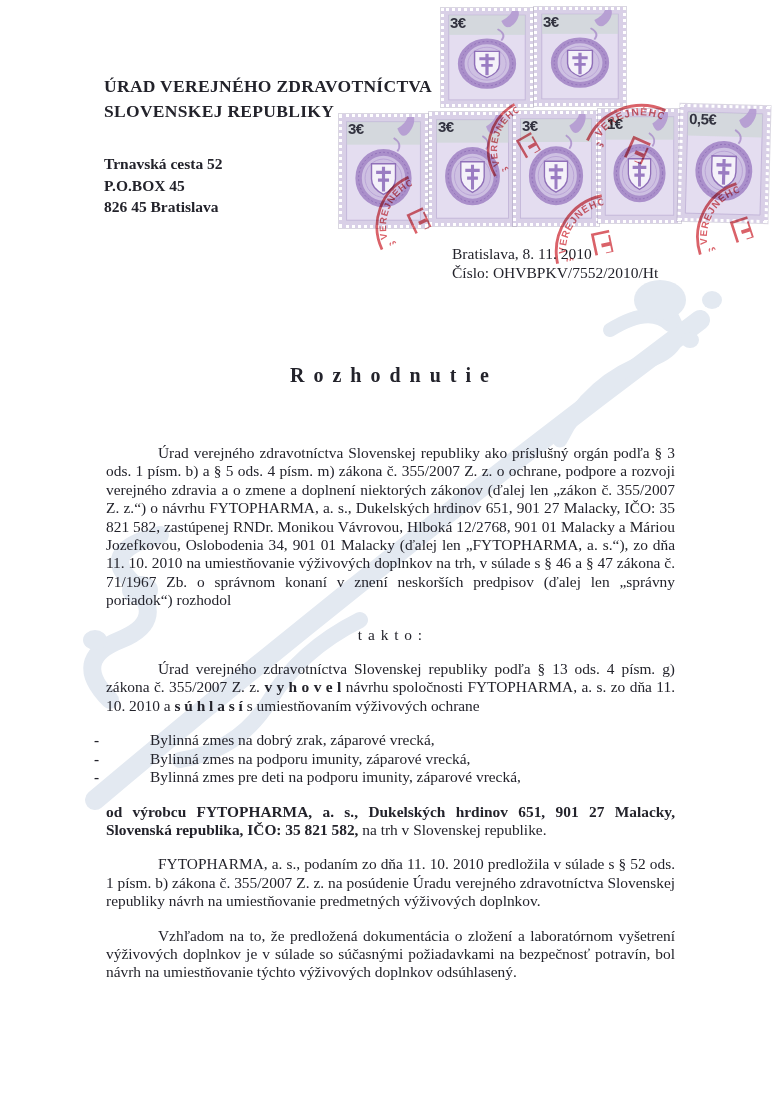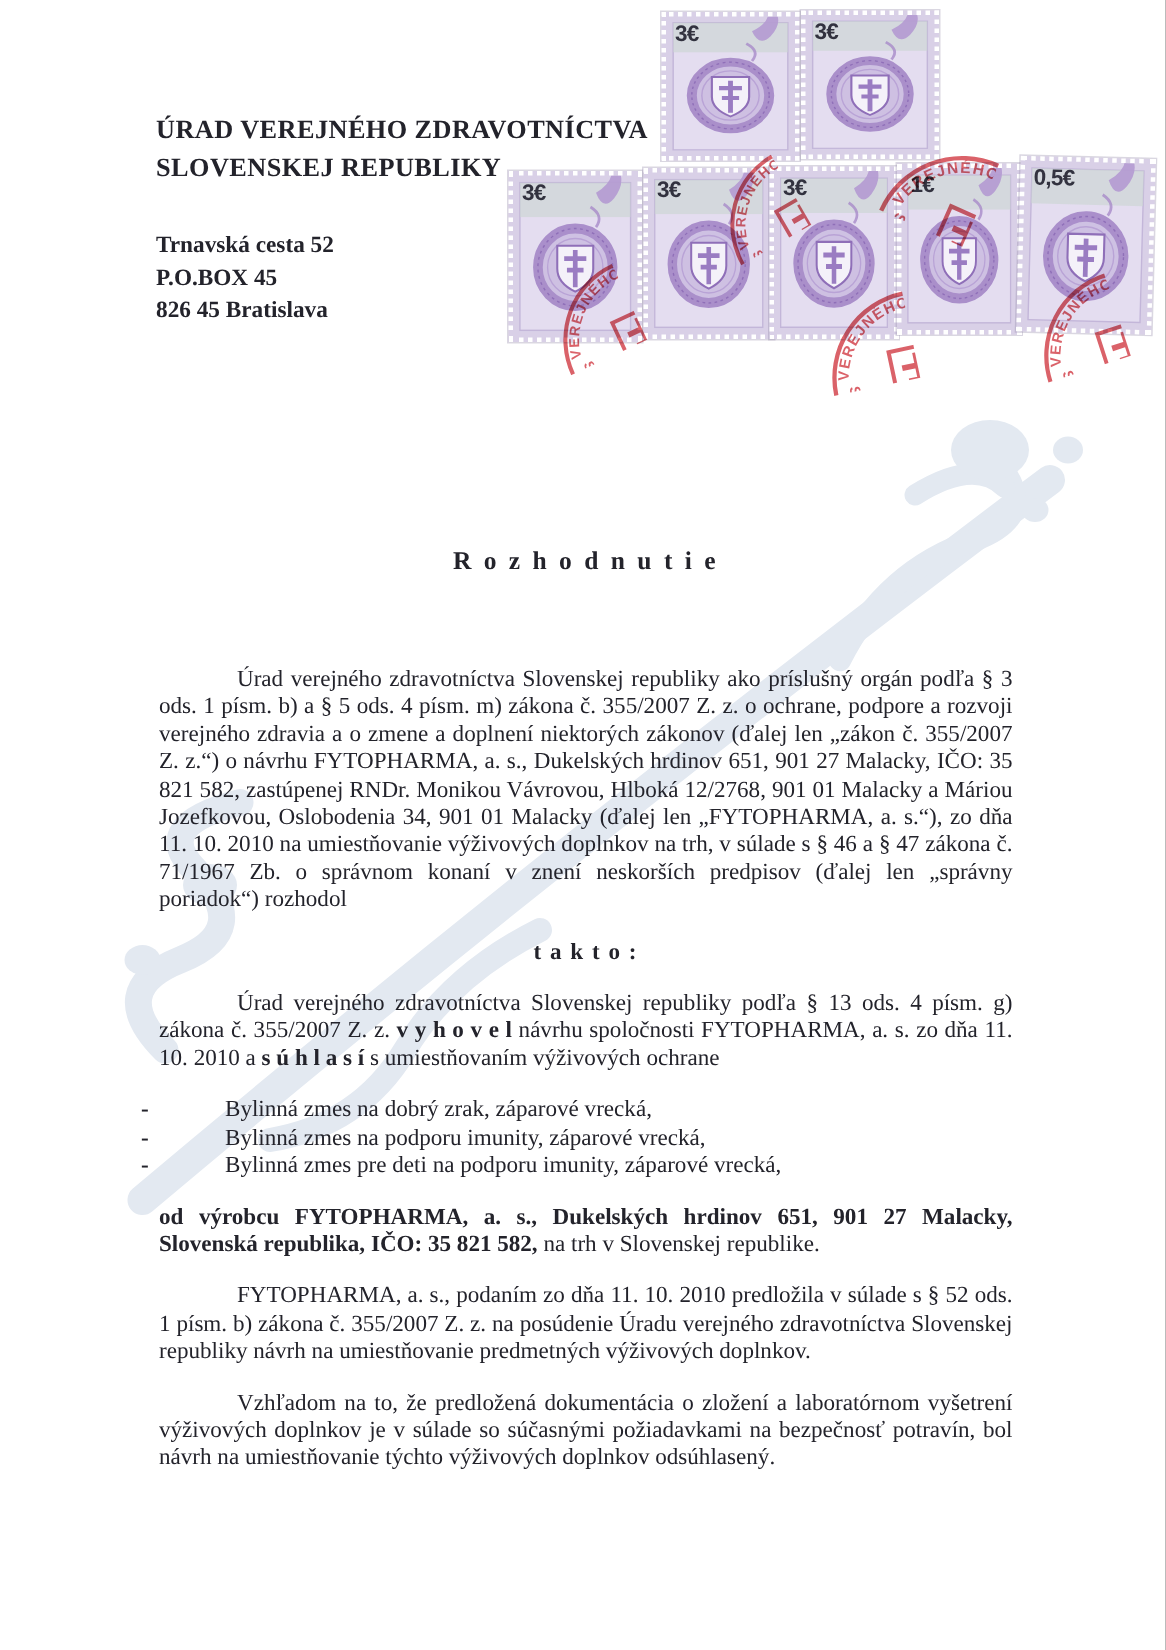--- a/index.html
+++ b/index.html
@@ -23,30 +23,30 @@
     position:absolute;left:104px;top:153px;z-index:1;
     font-weight:bold;font-size:15.5px;line-height:21.5px;font-family:Liberation Serif, serif;
   }
   .meta{
     position:absolute;left:452px;top:244px;z-index:1;
     font-size:15.5px;line-height:19px;
   }
   
   .doc-title{
     position:absolute;left:90px;top:364px;width:601px;z-index:1;
-    text-align:center;font-weight:bold;font-size:17px;letter-spacing:2px;
+    text-align:center;font-weight:bold;font-size:20px;letter-spacing:2px;
   }
   .body-col{
     position:absolute;left:90px;top:428px;width:601px;z-index:1;
     font-size:15.4px;line-height:18.4px;text-align:justify;
   }
   .body-col p{margin:16px;}
   .indent{text-indent:52px;}
   .heading-center{
-    text-align:center;font-weight:bold;letter-spacing:1px;
+    text-align:center;font-weight:normal;letter-spacing:1px;
     margin:0;
   }
   .takto{margin-top:10px;margin-bottom:15px;}
   .odov{margin-top:16px;margin-bottom:17px;}
   .bold{font-weight:bold;}
   .product-row{display:flex;}
   .product-row .bullet{flex:0 0 14px;padding-left:4px;font-weight:bold;}
   .product-row .ptxt{flex:1;font-weight:normal;padding-left:42px;text-align:left;}
   
   .kolok{
@@ -129,20 +129,24 @@
   <div class="org">
     <div>ÚRAD VEREJNÉHO ZDRAVOTNÍCTVA</div>
     <div>SLOVENSKEJ REPUBLIKY</div>
   </div>
   <div class="address">
     <div>Trnavská cesta 52</div>
     <div>P.O.BOX 45</div>
     <div>826 45 Bratislava</div>
   </div>
 
+  <div class="meta">
+    <div>Bratislava, 8. 11. 2010</div>
+    <div>Číslo: OHVBPKV/7552/2010/Ht</div>
+  </div>
 
   <div class="kolok" style="left:441px;top:8px;width:92px;height:99px">
     <svg viewBox="0 0 90 113" preserveAspectRatio="none">
         <use href="#kolok-art"></use>
       </svg>
     <span class="denom">3€</span>
   </div>
   <div class="kolok" style="left:534px;top:7px;width:92px;height:99px">
     <svg viewBox="0 0 90 113" preserveAspectRatio="none">
         <use href="#kolok-art"></use>

